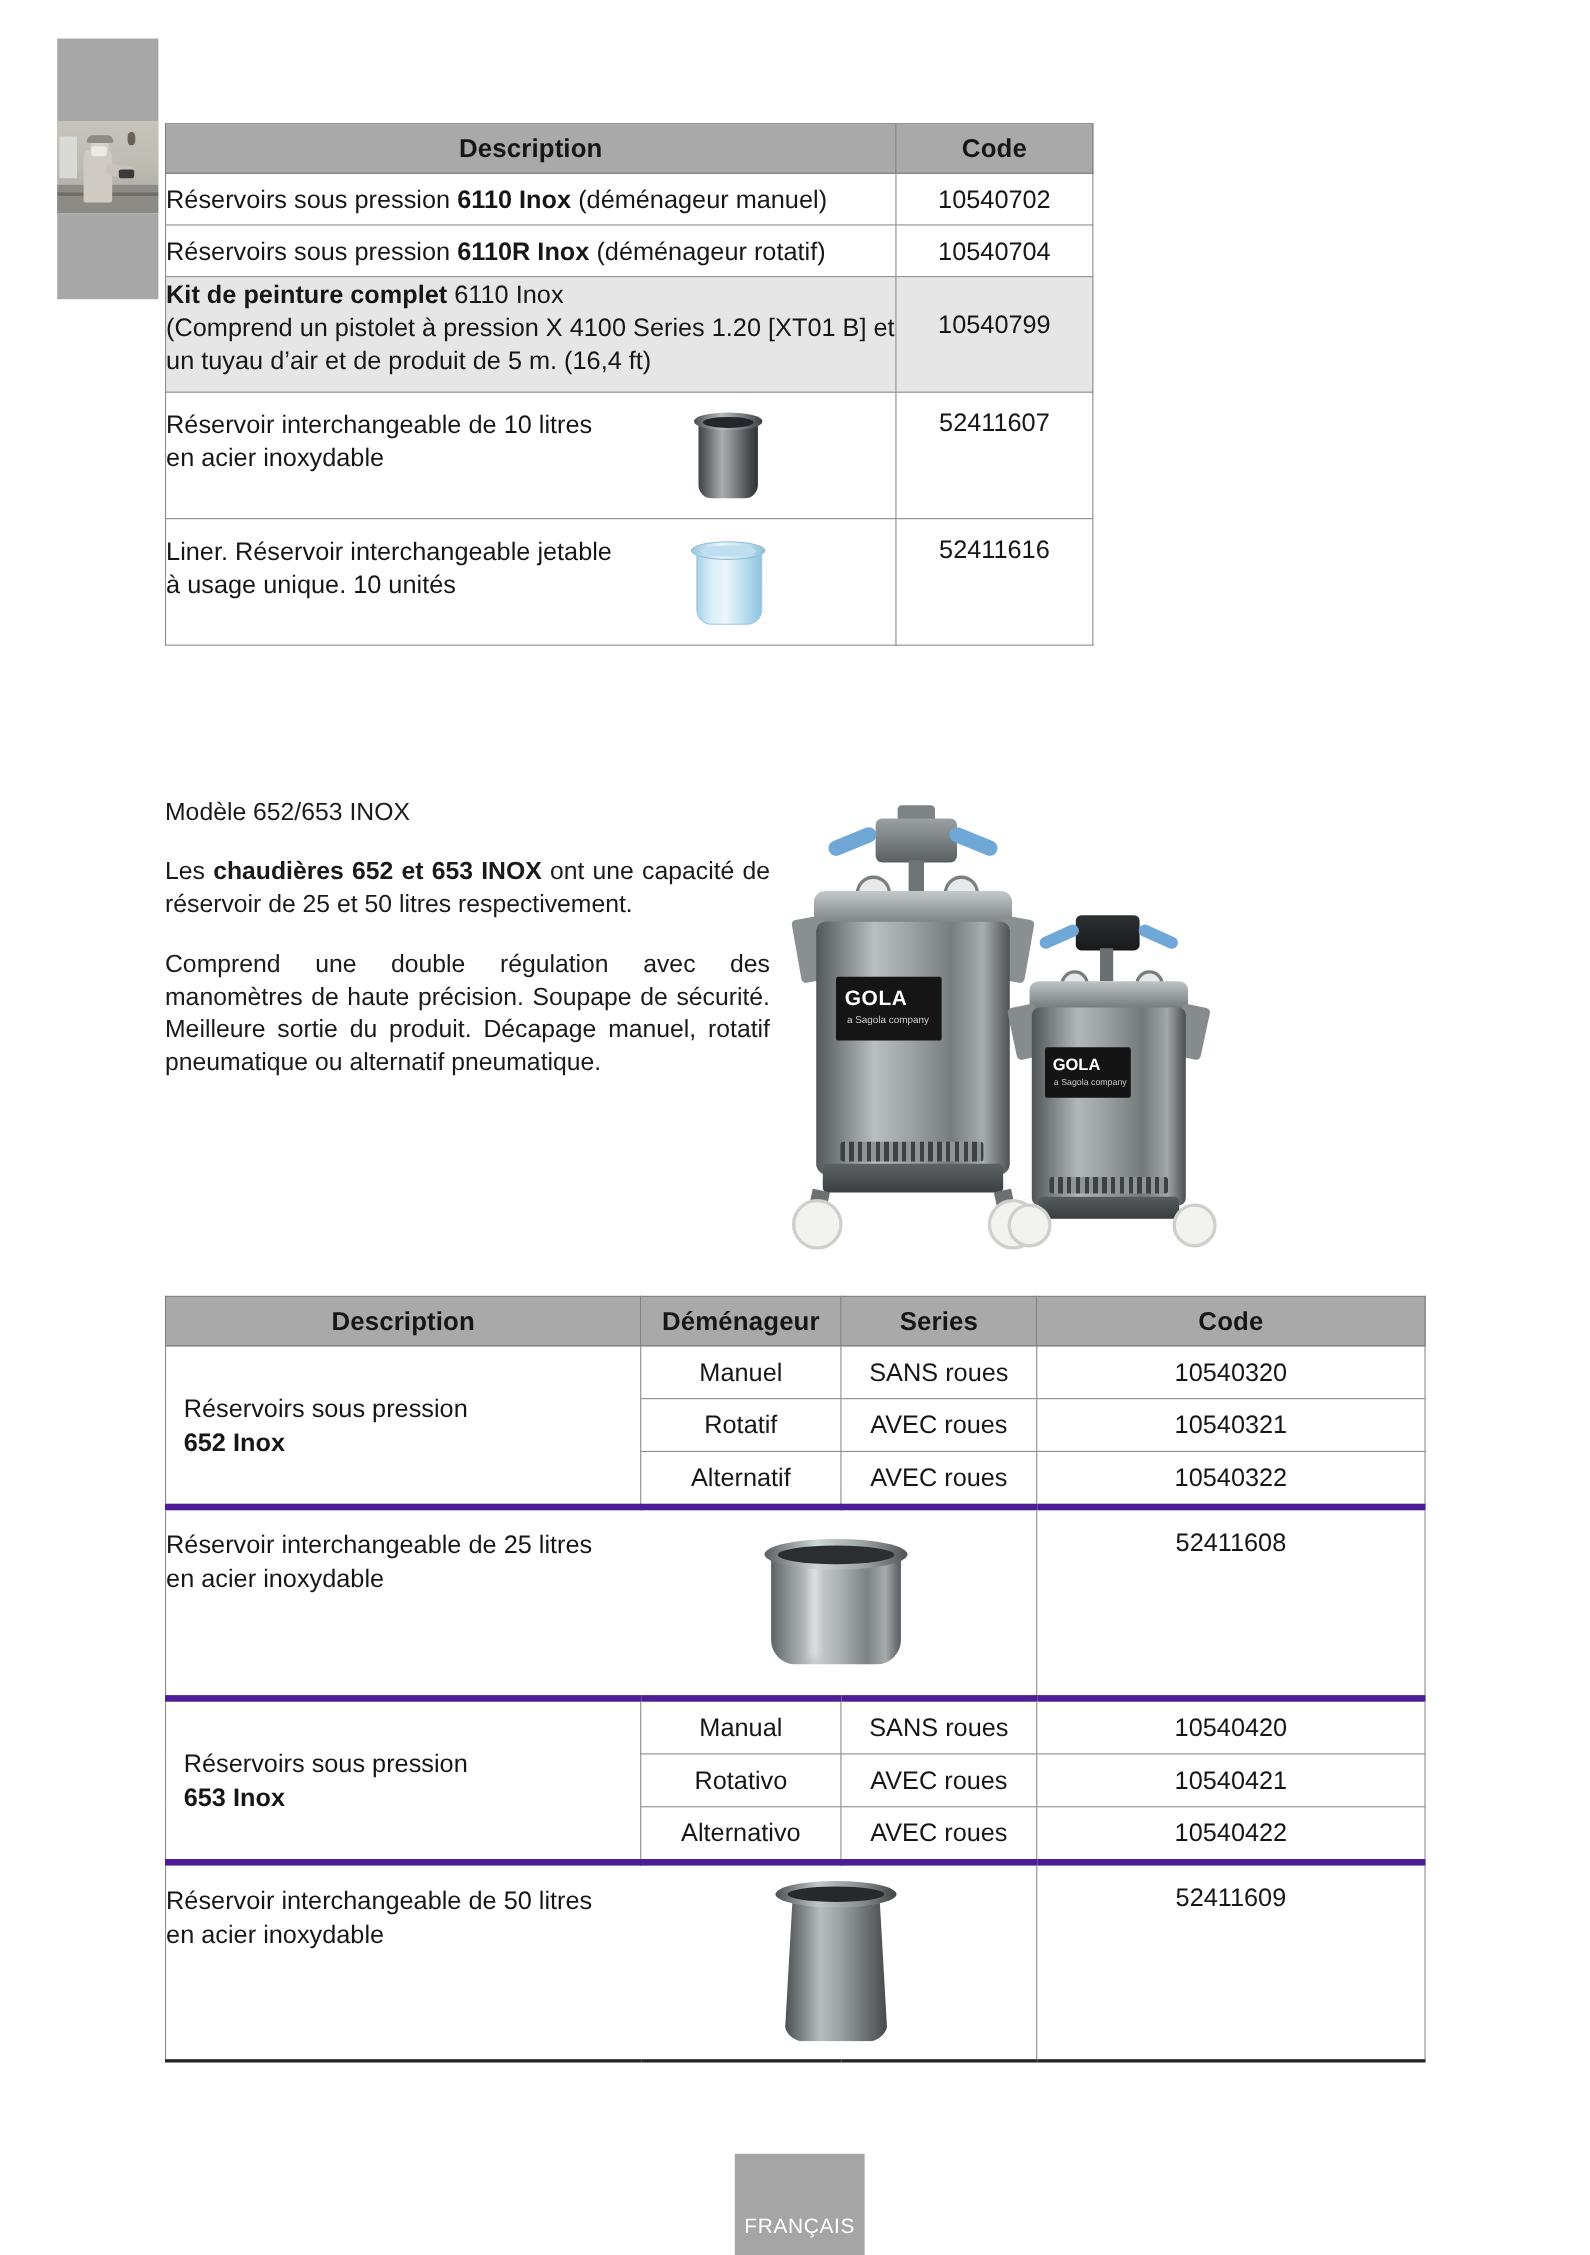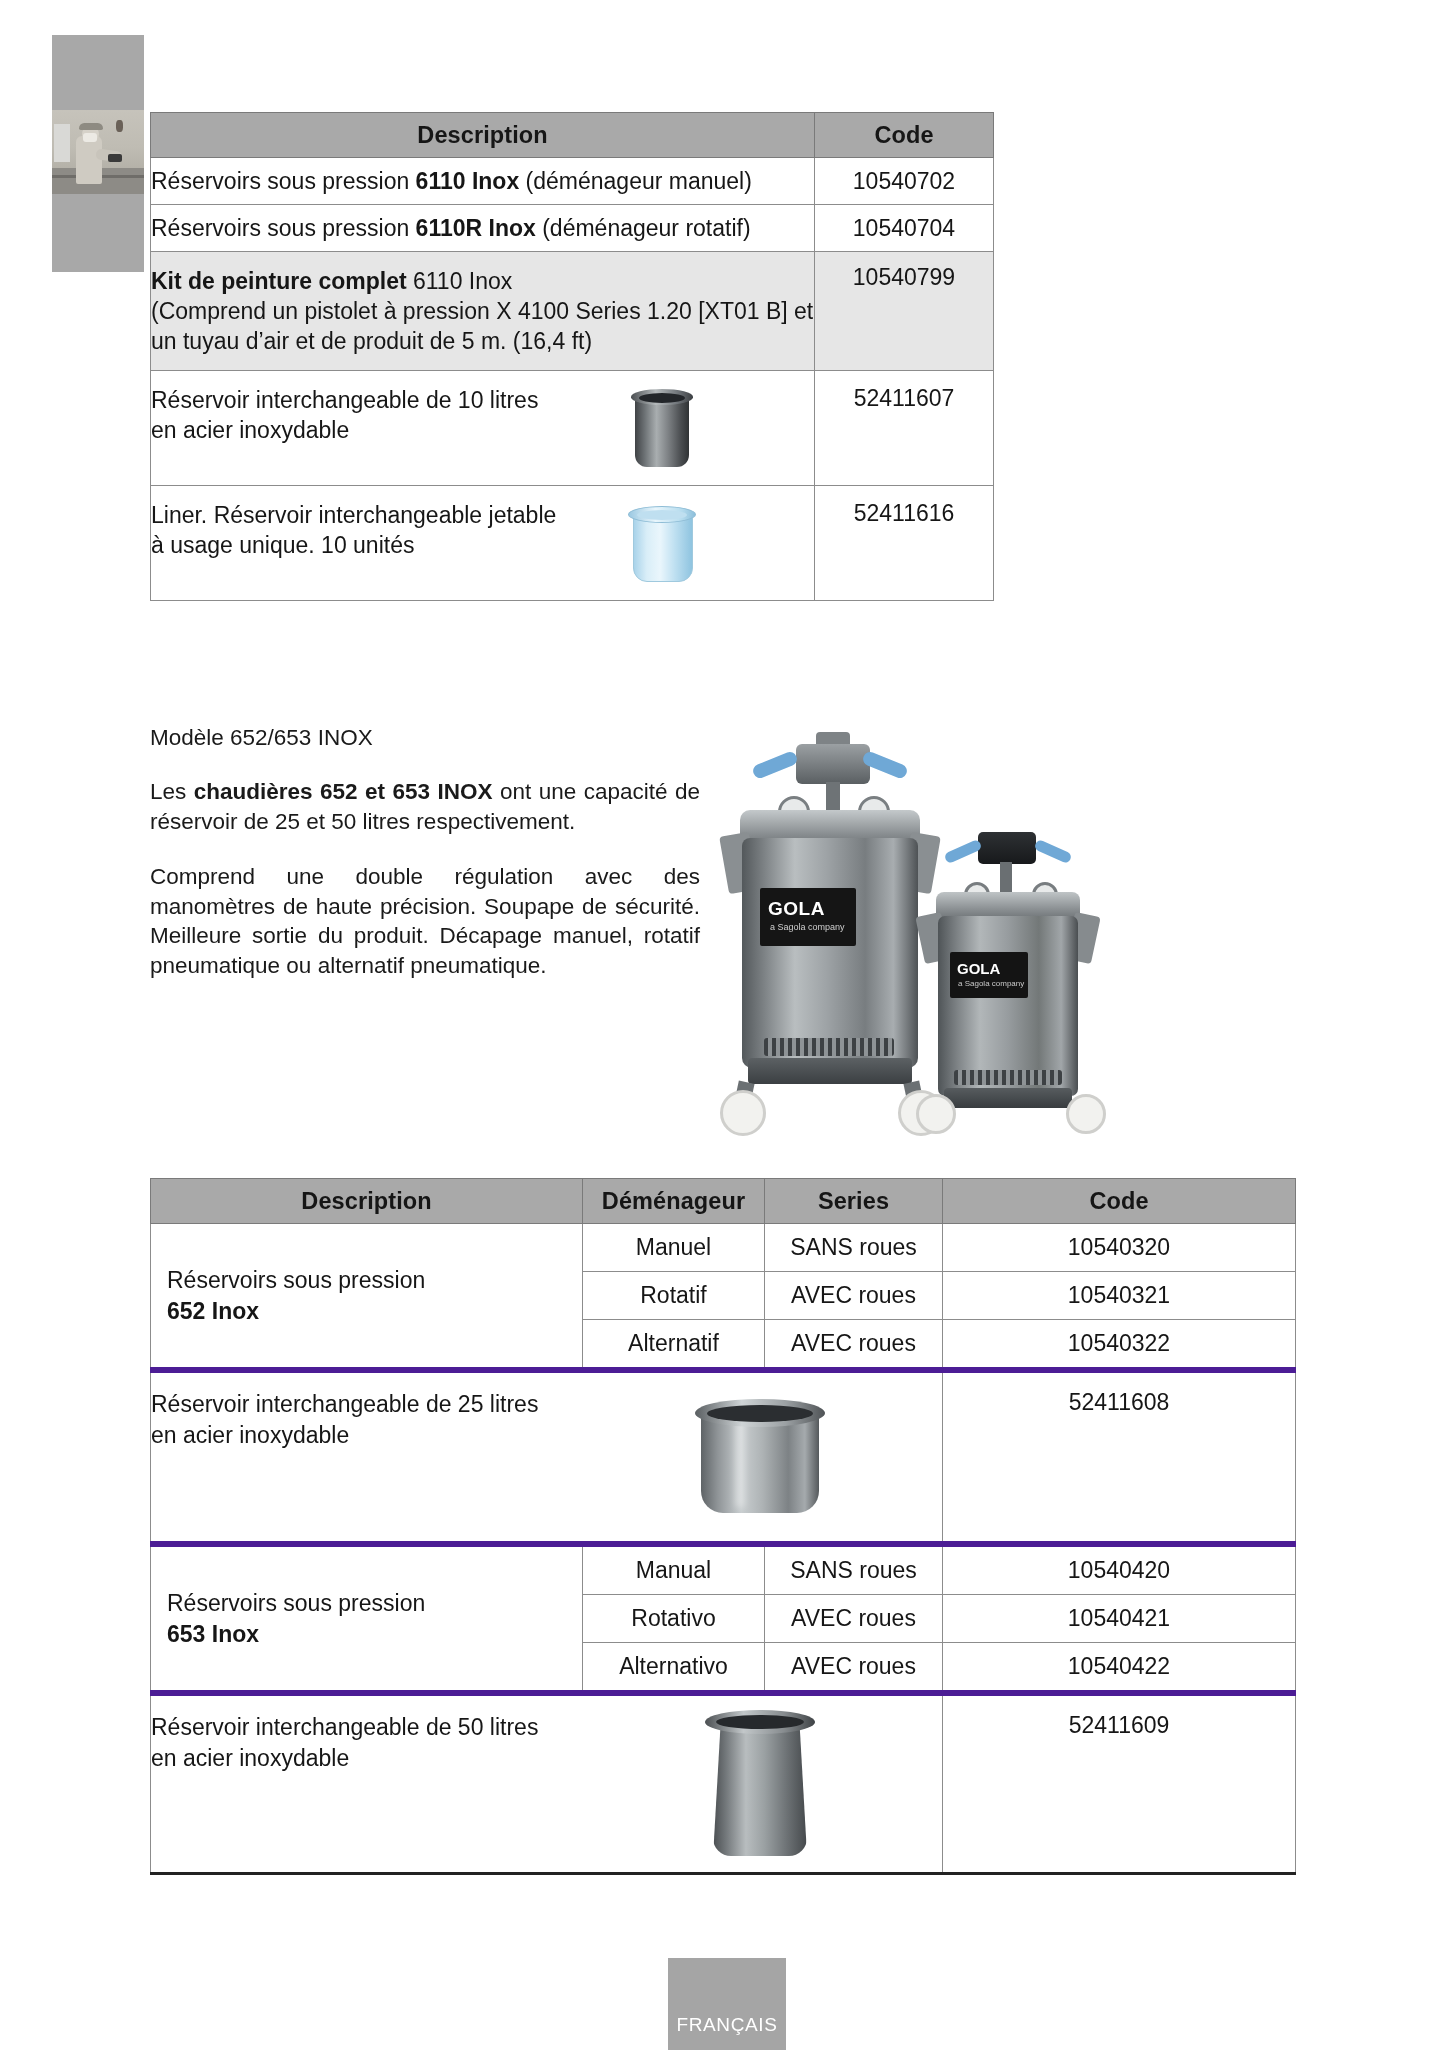--- a/index.html
+++ b/index.html
@@ -206,26 +206,26 @@
       <tbody>
         <tr class="r-desc">
           <td class="cell-pad"><span><span>Réservoirs sous pression </span><b class="b">6110 Inox</b><span> (déménageur manuel)</span></span></td>
           <td class="code">10540702</td>
         </tr>
         <tr class="r-desc">
           <td class="cell-pad"><span><span>Réservoirs sous pression </span><b class="b">6110R Inox</b><span> (déménageur rotatif)</span></span></td>
           <td class="code">10540704</td>
         </tr>
         <tr>
-          <td class="cell-pad shade" style="line-height:30px;padding-top:14px;padding-bottom:14px;">
+          <td class="cell-pad shade" style="line-height:30px;padding-bottom:14px;">
             <div><b class="b">Kit de peinture complet</b><span> 6110 Inox</span></div>
             <div>(Comprend un pistolet à pression X 4100 Series 1.20 [XT01 B] et</div>
             <div>un tuyau d’air et de produit de 5 m. (16,4 ft)</div>
           </td>
-          <td class="code shade" style="vertical-align:top;padding-top:12px;">10540799</td>
+          <td class="code shade" style="vertical-align:top;padding-top:30px;">10540799</td>
         </tr>
         <tr>
           <td class="cell-pad imgcell" style="height:100px;line-height:30px;vertical-align:top;padding-top:14px;">
             <div>Réservoir interchangeable de 10 litres</div>
             <div>en acier inoxydable</div>
             <div class="prod-wrap">
               <div class="tank10">
                   <div class="body"></div>
                   <div class="rim"></div>
                   <div class="inner"></div>

